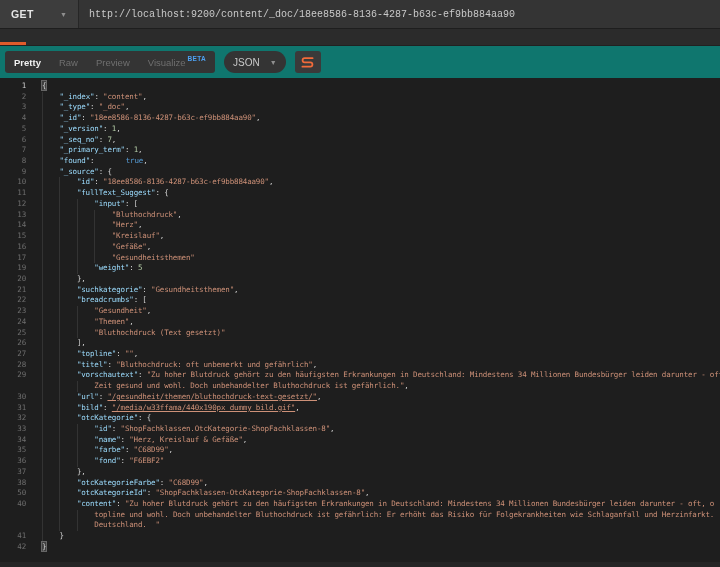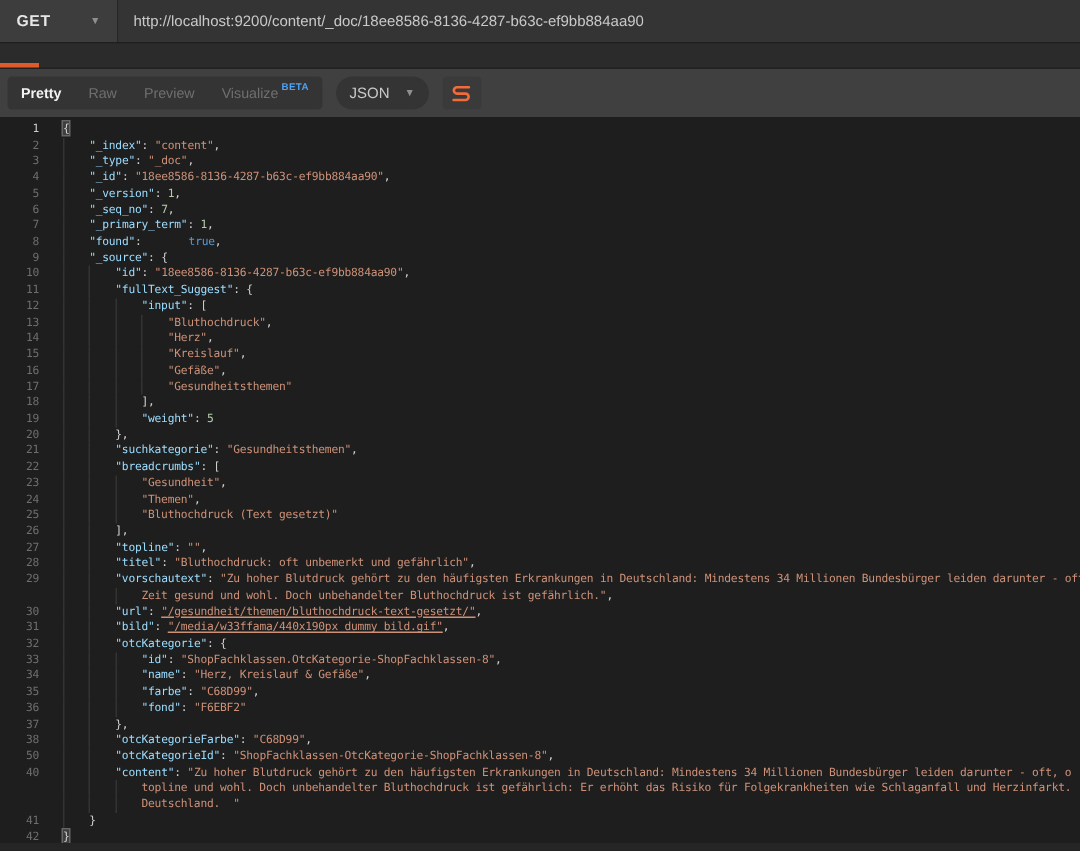--- a/index.html
+++ b/index.html
@@ -5,29 +5,29 @@
   html,body{margin:0;padding:0;background:#262626;}
   .app{position:relative;width:720px;height:567px;background:#262626;overflow:hidden;
        font-family:"Liberation Sans",sans-serif;-webkit-font-smoothing:antialiased;}
 
   
   .urlbar{height:28px;display:flex;align-items:stretch;border-bottom:1px solid #1e1e1e;background:#343434;}
   .method{width:79px;background:#3d3d3d;display:flex;align-items:center;justify-content:space-between;
           padding:0 11px;border-right:1px solid #262626;cursor:pointer;box-sizing:border-box;gap:12px;}
   .method .mlabel{color:#e6e6e6;font-size:10.5px;font-weight:bold;letter-spacing:.4px;}
   .chev{color:#8f8f8f;font-size:7px;line-height:1;}
-  .urlfield{flex:1;display:flex;align-items:center;padding-left:10px;background:#343434;}
+  .urlfield{flex:1;display:flex;align-items:center;padding-left:10px;background:#343434;font-family:Liberation Mono, monospace;}
   .urlfield .utext{color:#c9c9c9;font-size:10px;white-space:nowrap;overflow:hidden;}
 
   
   .band{height:16px;background:#2b2b2b;position:relative;border-bottom:1px solid #212121;}
   .tabind{position:absolute;left:0;bottom:0;width:26px;height:3px;background:#e05b2b;}
 
   
-  .toolbar{height:32px;display:flex;align-items:center;padding-left:5px;background:#404040;}
+  .toolbar{height:32px;display:flex;align-items:center;padding-left:5px;background:#0f766e;}
   .tabs{display:flex;align-items:center;background:#343434;border-radius:3px;height:22px;}
   .tab{background:transparent;border:none;outline:none;height:22px;padding:0 9px;display:flex;align-items:flex-start;
        color:#6f6f6f;font-size:9.5px;font-family:"Liberation Sans",sans-serif;cursor:pointer;align-items:center;}
   .tab.active{color:#f2f2f2;font-weight:bold;}
   .tab .beta{color:#4ea1f3;font-size:6.5px;font-weight:bold;margin-left:2px;letter-spacing:.3px;}
   .fmt{display:flex;align-items:center;background:#343434;border-radius:11px;height:22px;margin-left:9px;
        padding:0 9px;cursor:pointer;}
   .fmt .flabel{color:#c9c9c9;font-size:10px;margin-right:10px;}
   .iconbtn{display:flex;align-items:center;justify-content:center;background:#3a3a3a;border:none;border-radius:3px;
        width:26px;height:22px;margin-left:9px;cursor:pointer;padding:0;}
@@ -108,21 +108,20 @@
       <div class="row"><span class="ln">8</span><span class="codeline"><span class="g"></span><span class="k">"found"</span><span class="p">: </span><span class="b">true</span><span class="p">,</span></span></div>
       <div class="row"><span class="ln">9</span><span class="codeline"><span class="g"></span><span class="k">"_source"</span><span class="p">: {</span></span></div>
       <div class="row"><span class="ln">10</span><span class="codeline"><span class="g"></span><span class="g"></span><span class="k">"id"</span><span class="p">: </span><span class="s">"18ee8586-8136-4287-b63c-ef9bb884aa90"</span><span class="p">,</span></span></div>
       <div class="row"><span class="ln">11</span><span class="codeline"><span class="g"></span><span class="g"></span><span class="k">"fullText_Suggest"</span><span class="p">: {</span></span></div>
       <div class="row"><span class="ln">12</span><span class="codeline"><span class="g"></span><span class="g"></span><span class="g"></span><span class="k">"input"</span><span class="p">: [</span></span></div>
       <div class="row"><span class="ln">13</span><span class="codeline"><span class="g"></span><span class="g"></span><span class="g"></span><span class="g"></span><span class="s">"Bluthochdruck"</span><span class="p">,</span></span></div>
       <div class="row"><span class="ln">14</span><span class="codeline"><span class="g"></span><span class="g"></span><span class="g"></span><span class="g"></span><span class="s">"Herz"</span><span class="p">,</span></span></div>
       <div class="row"><span class="ln">15</span><span class="codeline"><span class="g"></span><span class="g"></span><span class="g"></span><span class="g"></span><span class="s">"Kreislauf"</span><span class="p">,</span></span></div>
       <div class="row"><span class="ln">16</span><span class="codeline"><span class="g"></span><span class="g"></span><span class="g"></span><span class="g"></span><span class="s">"Gefäße"</span><span class="p">,</span></span></div>
       <div class="row"><span class="ln">17</span><span class="codeline"><span class="g"></span><span class="g"></span><span class="g"></span><span class="g"></span><span class="s">"Gesundheitsthemen"</span></span></div>
-      <div class="row"><span class="ln">18</span><span class="codeline"><span class="g"></span><span class="g"></span><span class="g"></span><span class="p">],</span></span></div>
       <div class="row"><span class="ln">19</span><span class="codeline"><span class="g"></span><span class="g"></span><span class="g"></span><span class="k">"weight"</span><span class="p">: </span><span class="n">5</span></span></div>
       <div class="row"><span class="ln">20</span><span class="codeline"><span class="g"></span><span class="g"></span><span class="p">},</span></span></div>
       <div class="row"><span class="ln">21</span><span class="codeline"><span class="g"></span><span class="g"></span><span class="k">"suchkategorie"</span><span class="p">: </span><span class="s">"Gesundheitsthemen"</span><span class="p">,</span></span></div>
       <div class="row"><span class="ln">22</span><span class="codeline"><span class="g"></span><span class="g"></span><span class="k">"breadcrumbs"</span><span class="p">: [</span></span></div>
       <div class="row"><span class="ln">23</span><span class="codeline"><span class="g"></span><span class="g"></span><span class="g"></span><span class="s">"Gesundheit"</span><span class="p">,</span></span></div>
       <div class="row"><span class="ln">24</span><span class="codeline"><span class="g"></span><span class="g"></span><span class="g"></span><span class="s">"Themen"</span><span class="p">,</span></span></div>
       <div class="row"><span class="ln">25</span><span class="codeline"><span class="g"></span><span class="g"></span><span class="g"></span><span class="s">"Bluthochdruck (Text gesetzt)"</span></span></div>
       <div class="row"><span class="ln">26</span><span class="codeline"><span class="g"></span><span class="g"></span><span class="p">],</span></span></div>
       <div class="row"><span class="ln">27</span><span class="codeline"><span class="g"></span><span class="g"></span><span class="k">"topline"</span><span class="p">: </span><span class="s">""</span><span class="p">,</span></span></div>
       <div class="row"><span class="ln">28</span><span class="codeline"><span class="g"></span><span class="g"></span><span class="k">"titel"</span><span class="p">: </span><span class="s">"Bluthochdruck: oft unbemerkt und gefährlich"</span><span class="p">,</span></span></div>

